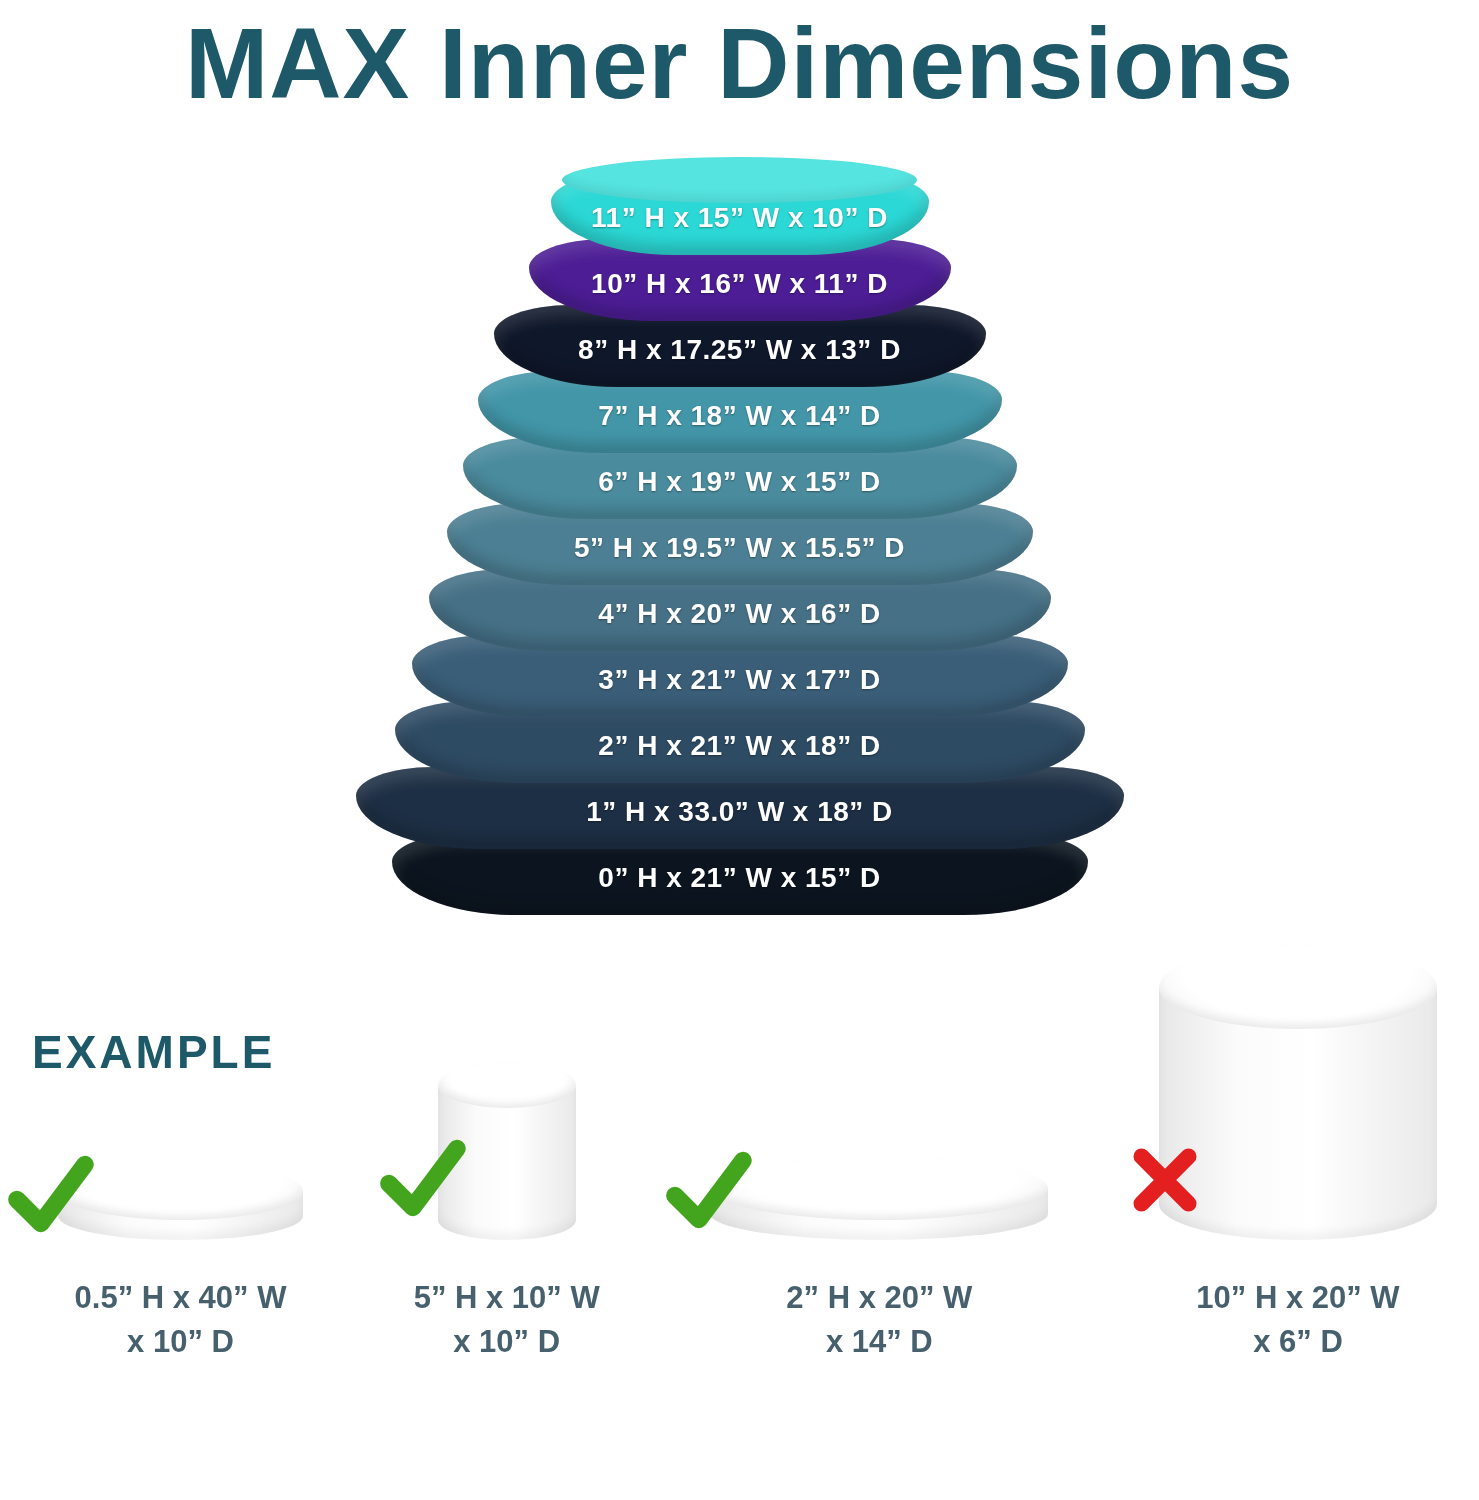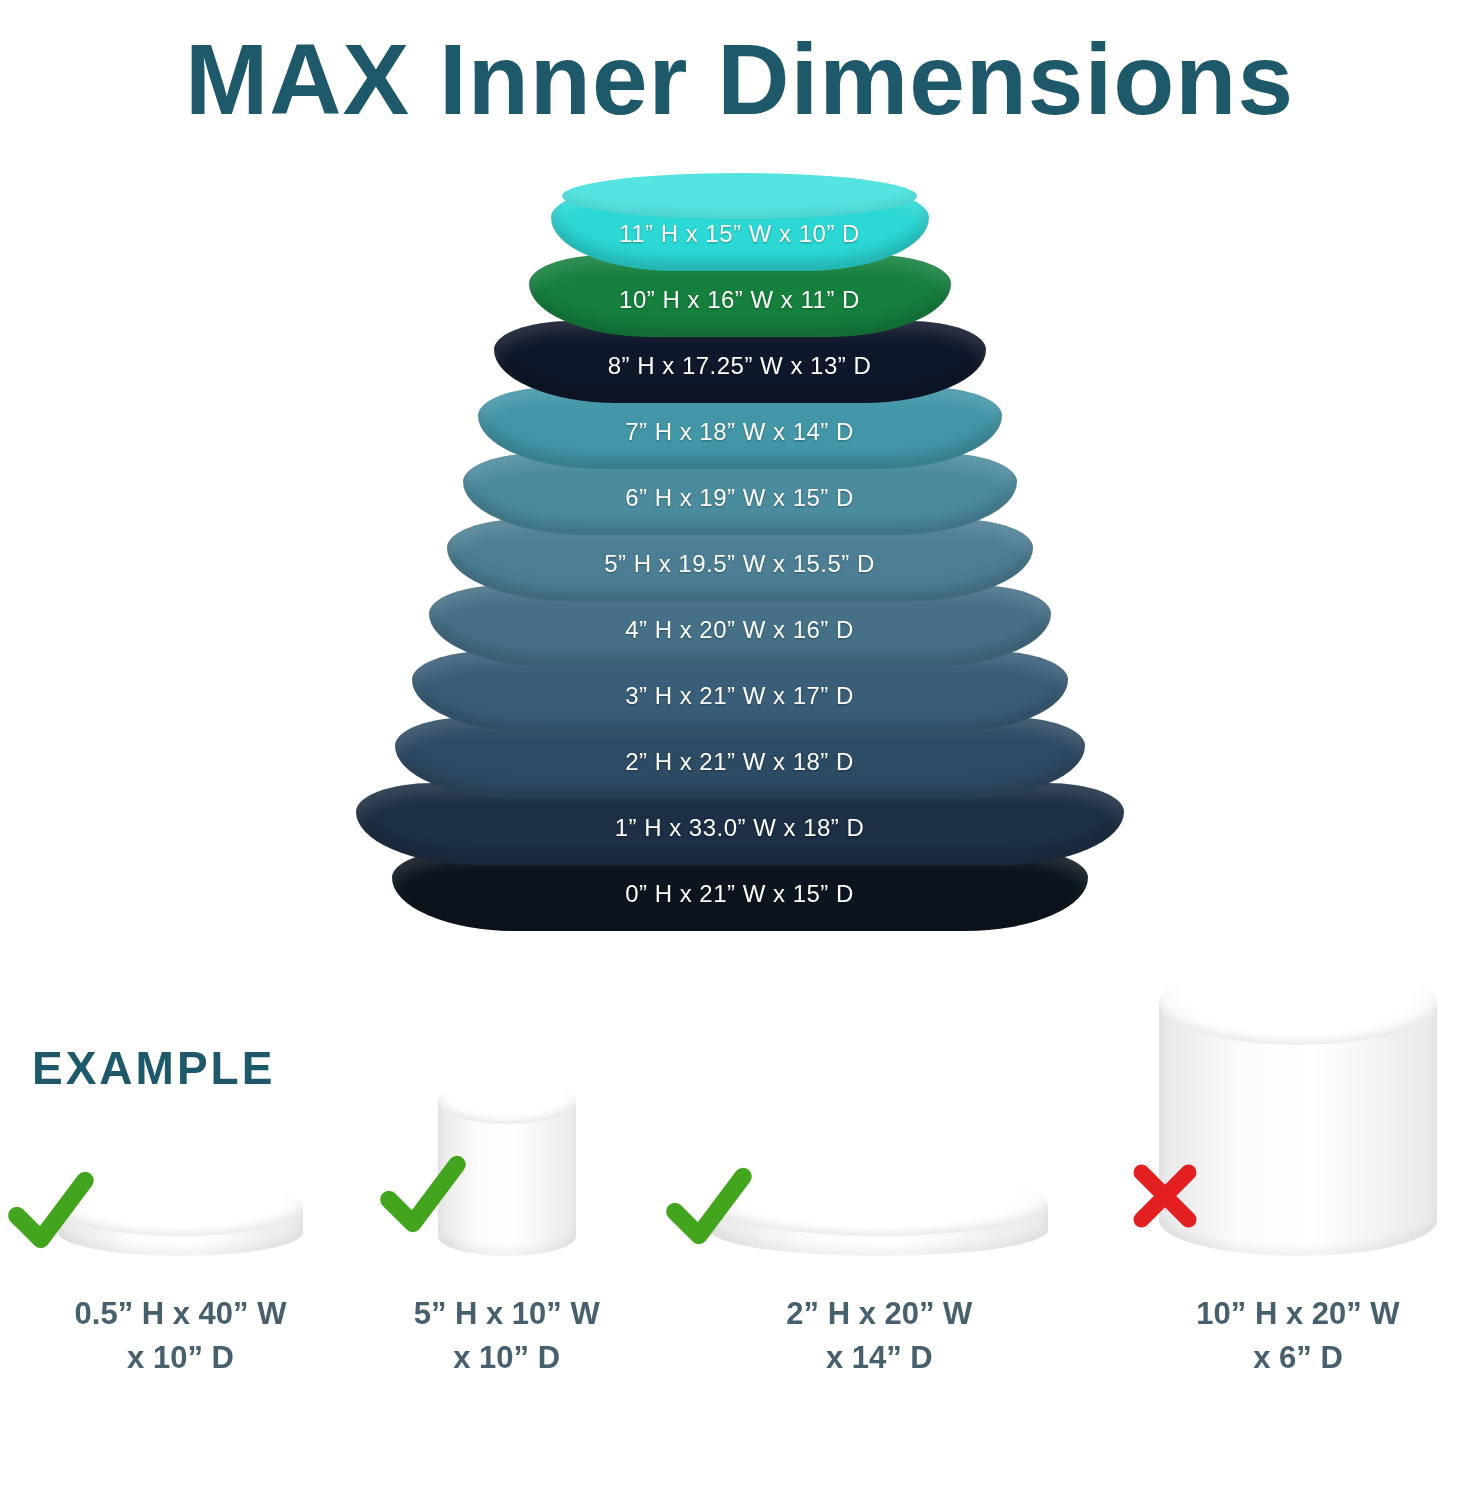--- a/index.html
+++ b/index.html
@@ -12,21 +12,21 @@
     --background-color:#ffffff;
   }
   *{box-sizing:border-box;margin:0;padding:0;}
   body{background:#f4f4f4;font-family:"Liberation Sans",sans-serif;}
   .page{
     width:1479px;height:1500px;margin:0 auto;background:var(--background-color);
     position:relative;overflow:hidden;
   }
   
   .title{
-    padding-top:22px;text-align:center;
+    padding-top:6px;text-align:center;
     font-size:100px;font-weight:bold;letter-spacing:1px;
     color:var(--title-color);
   }
   
   .stack{
     margin-top:52px;
     display:flex;flex-direction:column;align-items:center;
     position:relative;
   }
   .tier{
@@ -39,21 +39,21 @@
   }
   .tier:first-child{margin-top:0;}
   .tier-lid{
     position:absolute;top:-16px;left:3%;width:94%;height:46px;
     border-radius:50%;z-index:1;
     box-shadow:inset 0 -6px 10px rgba(0,0,0,0.08);
   }
   .tier-label{
     position:relative;z-index:3;
     color:var(--tier-text-color);
-    font-size:24px;font-weight:normal;letter-spacing:0.5px;
+    font-size:28px;font-weight:bold;letter-spacing:0.5px;
     padding-top:8px;
     text-shadow:0 1px 2px rgba(0,0,0,0.35);
     white-space:nowrap;
   }
   
   .examples{position:relative;height:452px;}
   .examples-heading{
     position:absolute;left:32px;top:110px;
     font-size:46px;font-weight:bold;letter-spacing:3px;
     color:var(--example-heading-color);
@@ -112,21 +112,21 @@
 
 <div class="page">
 
   <div class="title">MAX Inner Dimensions</div>
 
   <div class="stack">
     <div class="tier" style="background: rgb(43, 216, 213); width: 378px; z-index: 40;">
       <div class="tier-lid" style="background: rgb(85, 228, 224);"></div>
       <span class="tier-label">11” H x 15” W x 10” D</span>
     </div>
-    <div class="tier" style="background: #15803d; width: 422px; z-index: 39;">
+    <div class="tier" style="background: #4c1d95; width: 422px; z-index: 39;">
       <span class="tier-label">10” H x 16” W x 11” D</span>
     </div>
     <div class="tier" style="background: #0f172a; width: 492px; z-index: 37;">
       <span class="tier-label">8” H x 17.25” W x 13” D</span>
     </div>
     <div class="tier" style="background: rgb(66, 150, 168); width: 524px; z-index: 36;">
       <span class="tier-label">7” H x 18” W x 14” D</span>
     </div>
     <div class="tier" style="background: rgb(74, 139, 158); width: 554px; z-index: 35;">
       <span class="tier-label">6” H x 19” W x 15” D</span>

